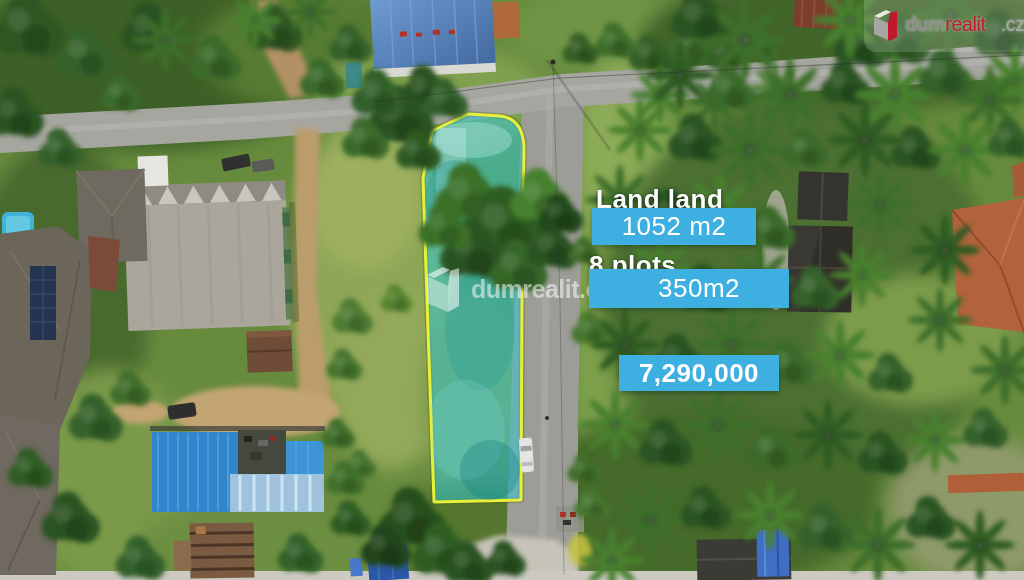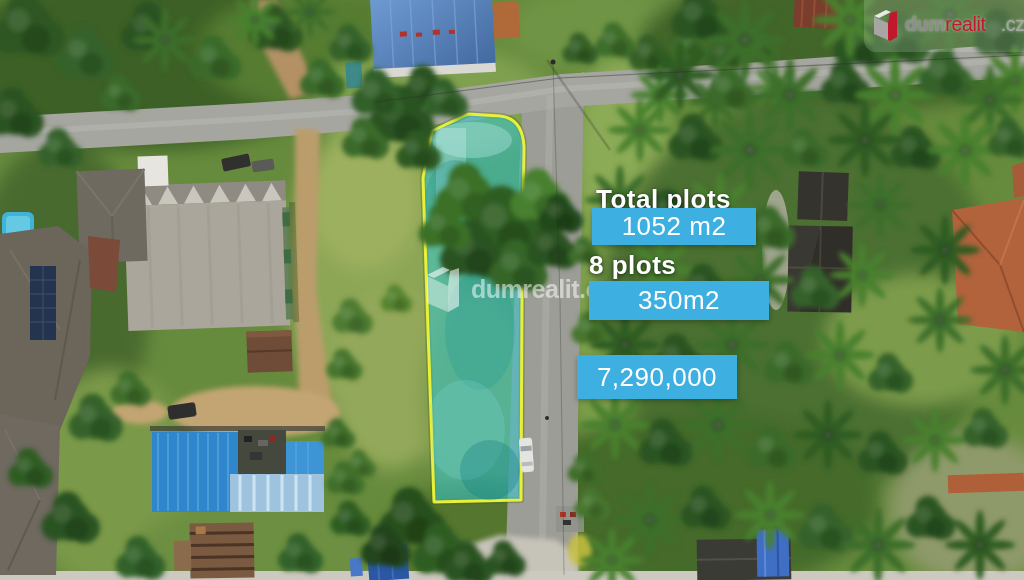--- a/index.html
+++ b/index.html
@@ -7,22 +7,22 @@
          font-family:"Liberation Sans",sans-serif;background:#678b3d;}
   .scene svg.base{position:absolute;left:0;top:0;}
   
   .og{position:absolute;}
   .og-label{font-size:26px;font-weight:600;color:#fff;letter-spacing:.5px;
             text-shadow:0 2px 5px rgba(0,0,0,.55),0 0 2px rgba(0,0,0,.4);white-space:nowrap;}
   .info-box{position:absolute;display:flex;align-items:center;justify-content:center;
             color:#fff;font-size:26px;font-weight:500;letter-spacing:.5px;
             box-shadow:0 2px 5px rgba(0,0,0,.28);white-space:nowrap;}
   #og1-label{left:596px;top:184px;} #og1-box{left:592px;top:208px;width:164px;height:37px;}
-  #og2-label{left:589px;top:250px;} #og2-box{left:589px;top:281px;width:180px;height:39px;}
-  #og3-label{left:594px;top:327px;} #og3-box{left:577px;top:355px;width:160px;height:44px;}
+  #og2-label{left:589px;top:250px;} #og2-box{left:589px;top:269px;width:180px;height:39px;padding-left:20px;}
+  #og3-label{left:594px;top:327px;} #og3-box{left:619px;top:355px;width:160px;height:36px;font-weight:bold;}
   
   .watermark{position:absolute;left:424px;top:262px;display:flex;align-items:center;gap:9px;}
   .wm-text{font-size:25px;font-weight:600;letter-spacing:-.5px;white-space:nowrap;}
   
   .logo-backdrop{position:absolute;left:864px;top:0;width:160px;height:52px;
                  background:rgba(255,255,255,.16);border-radius:0 0 0 12px;}
   .logo{position:absolute;left:872px;top:6px;display:flex;align-items:center;gap:5px;}
   .logo-text{font-size:19.5px;letter-spacing:-.3px;white-space:nowrap;
              text-shadow:0 0 3px rgba(255,255,255,.55);}
   .logo-dum{font-weight:700;} .logo-realit{font-weight:400;} .logo-cz{font-weight:400;padding-left:15px;}
@@ -430,21 +430,21 @@
   <svg width="28" height="36" viewBox="0 0 28 36">
     <polygon points="2,10 14,4 19,6 7,12" fill="#e8e8e6"></polygon>
     <polygon points="2,11 16,17 16,34 2,28" fill="#a8a6a4"></polygon>
     <polygon points="18,7 25,5 25,31 18,35 16,34 16,17" fill="#c1182e"></polygon>
   </svg>
   <span class="logo-text">
     <span class="logo-dum" style="color: rgb(141, 141, 138);">dum</span><span class="logo-realit" style="color: rgb(193, 24, 46);">realit</span><span class="logo-cz" style="color: rgb(168, 168, 164);">.cz</span>
   </span>
 </div>
 
-<div class="og og-label" id="og1-label">Total plots</div>
+<div class="og og-label" id="og1-label">Land land</div>
 <div class="info-box" id="og1-box" style="background: rgb(61, 175, 224);">1052 m2</div>
 
 <div class="og og-label" id="og2-label">8 plots</div>
 <div class="info-box" id="og2-box" style="background: rgb(61, 175, 224);">350m2</div>
 
 <div class="info-box" id="og3-box" style="background: rgb(61, 175, 224);">7,290,000</div>
 
 </div>
 
 </body></html>

